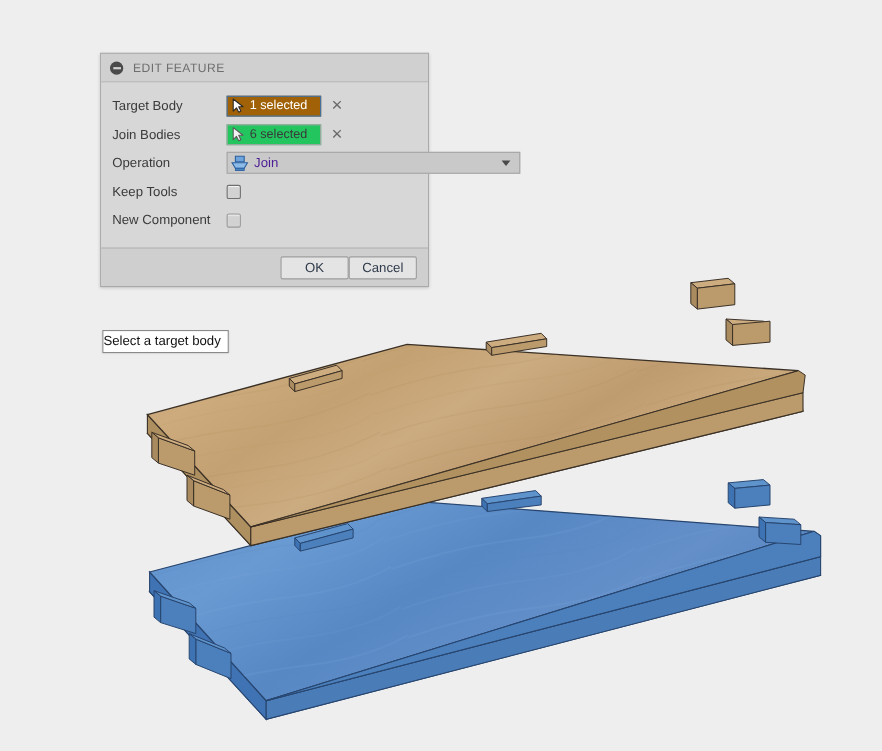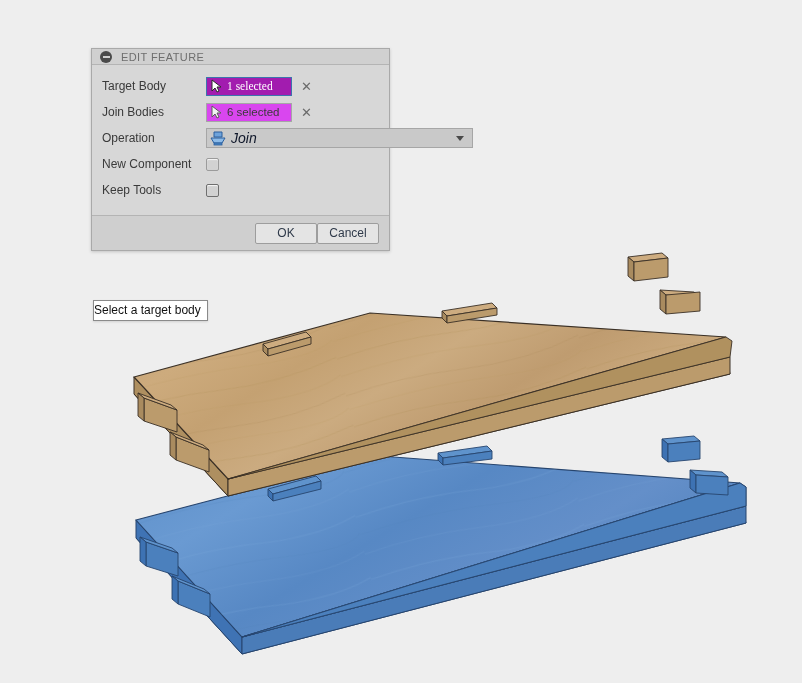--- a/index.html
+++ b/index.html
@@ -32,21 +32,21 @@
     top: 48px;
     width: 297px;
     background: #d7d7d7;
     border: 1px solid #a9a9a9;
     box-shadow: 0 1px 3px rgba(0,0,0,0.18);
     font-size: 12px;
     color: #333333;
     z-index: 20;
   }
   .dlg-header {
-    height: 16px;
+    height: 26px;
     background: #d0d0d0;
     border-bottom: 1px solid #b4b4b4;
     display: flex;
     align-items: center;
     padding: 0 8px;
     box-sizing: border-box;
   }
   .collapse-icon {
     width: 12px; height: 12px;
     border-radius: 50%;
@@ -96,27 +96,26 @@
     height: 19px;
     display: inline-flex;
     align-items: center;
     padding: 0 8px 0 3px;
     border: 1px solid #9a9a9a;
     box-sizing: border-box;
     font-size: 11.5px;
     min-width: 86px;
   }
   .sel-chip.active {
-    background: #a21caf;
+    background: #a16207;
     border-color: #3c74ad;
     color: #ffffff;
-    font-family: Liberation Serif, serif;
   }
   .sel-chip.inactive {
-    background: #d946ef;
+    background: #22c55e;
     border-color: #a6a6a6;
     color: #3a3a3a;
     text-align: center;
   }
   .cursor-icon {
     width: 13px; height: 14px;
     margin-right: 4px;
     flex: 0 0 auto;
   }
   .clear-x {
@@ -134,21 +133,21 @@
     width: 267px;
     background: #c9c9c9;
     border: 1px solid #a6a6a6;
     box-sizing: border-box;
     display: flex;
     align-items: center;
     padding-left: 3px;
     position: relative;
   }
   .op-icon { width: 16px; height: 15px; margin-right: 5px; flex: 0 0 auto; }
-  .op-text { font-size: 14px; color: #0f172a; font-style: italic; }
+  .op-text { font-size: 12px; color: #4c1d95; }
   .op-arrow {
     position: absolute;
     right: 8px; top: 50%;
     margin-top: -2px;
     width: 0; height: 0;
     border-left: 4px solid transparent;
     border-right: 4px solid transparent;
     border-top: 5px solid #4a4a4a;
   }
 
@@ -370,33 +369,33 @@
             <polygon points="1,7 15,7 12,12 4,12" fill="#8dbbe8" stroke="#2b5f9e" stroke-width="1"></polygon>
             <rect x="4" y="12" width="8" height="2" fill="#4a86c5" stroke="#2b5f9e" stroke-width="0.8"></rect>
           </svg>
           <span class="op-text">Join</span>
           <span class="op-arrow"></span>
         </span>
       </span>
     </div>
 
     <div class="dlg-row">
+      <span class="row-label">Keep Tools</span>
+      <span class="row-control">
+        <span class="cbox strong"></span>
+      </span>
+    </div>
+
+    <div class="dlg-row">
       <span class="row-label">New Component</span>
       <span class="row-control">
         <span class="cbox"></span>
       </span>
     </div>
 
-    <div class="dlg-row">
-      <span class="row-label">Keep Tools</span>
-      <span class="row-control">
-        <span class="cbox strong"></span>
-      </span>
-    </div>
-
   </div>
 
   <div class="dlg-footer">
     <button class="dlg-btn">OK</button>
     <button class="dlg-btn">Cancel</button>
   </div>
 </div>
 
 <div id="target-body-tooltip">Select a target body</div>
 

